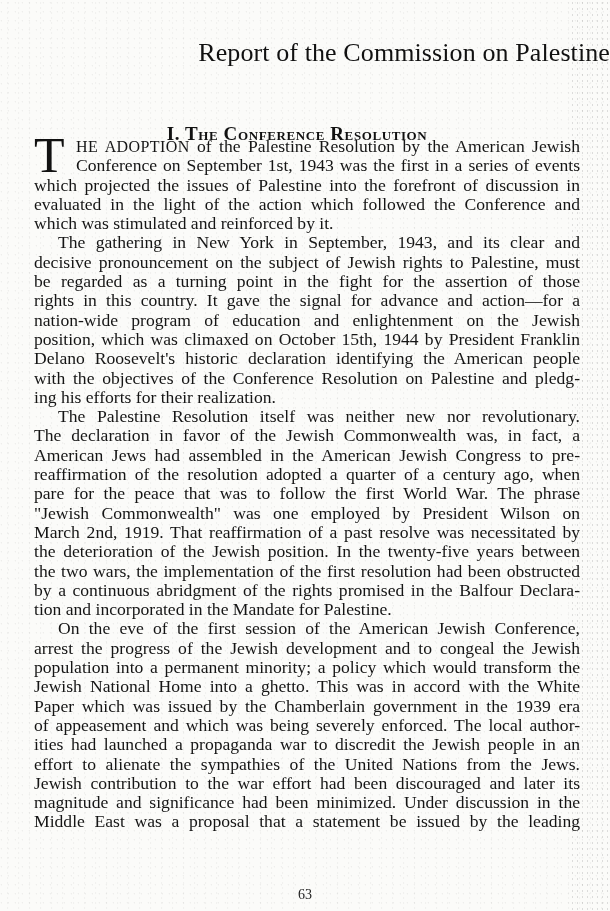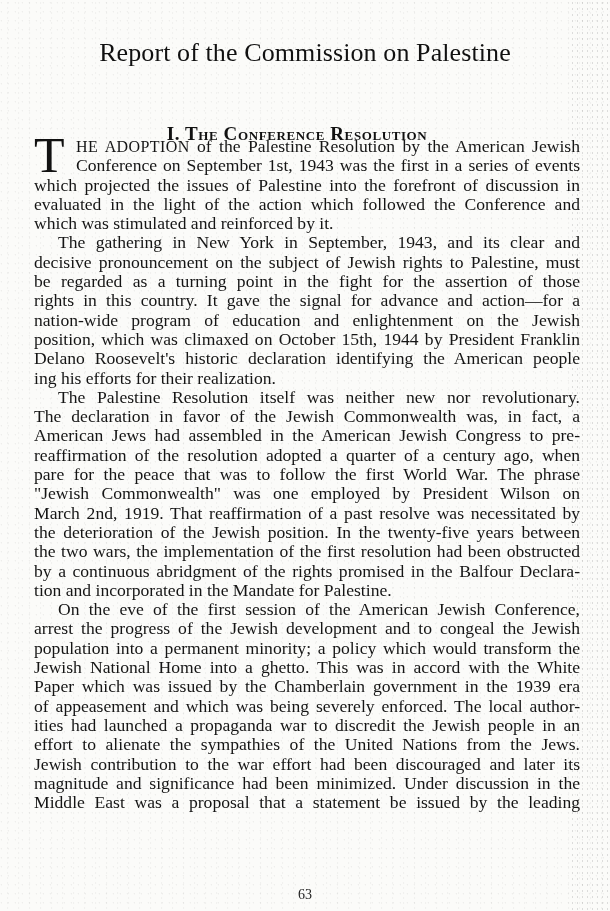--- a/index.html
+++ b/index.html
@@ -19,21 +19,21 @@
     pointer-events: none;
   }
   .noise-right {
     position: absolute; top: 0; right: 0; width: 40px; height: 911px;
     background-image: radial-gradient(circle, rgba(0,0,0,0.12) 0.7px, transparent 1.1px);
     background-size: 5px 6px;
     pointer-events: none;
   }
   .title {
     position: absolute; left: 0; width: 610px; top: 38px;
-    text-align: center; font-size: 26px; letter-spacing: 0.1px;
+    text-align: right; font-size: 26px; letter-spacing: 0.1px;
     color: #111;
   }
   .section-head {
     position: absolute; left: 0; width: 594px; top: 92px;
     text-align: center; font-size: 19px; font-weight: bold;
     font-variant: small-caps; letter-spacing: 0.6px; color: #111; margin-top: 31px;
   }
   .body {
     position: absolute; left: 34px; top: 137px; width: 546px;
     font-size: 17.6px;
@@ -73,20 +73,21 @@
     <span class="line">which projected the issues of Palestine into the forefront of discussion in</span>
     <span class="line">evaluated in the light of the action which followed the Conference and</span>
     <span class="line last">which was stimulated and reinforced by it.</span>
     <span class="line indent">The gathering in New York in September, 1943, and its clear and</span>
     <span class="line">decisive pronouncement on the subject of Jewish rights to Palestine, must</span>
     <span class="line">be regarded as a turning point in the fight for the assertion of those</span>
     <span class="line">rights in this country. It gave the signal for advance and action—for a</span>
     <span class="line">nation-wide program of education and enlightenment on the Jewish</span>
     <span class="line">position, which was climaxed on October 15th, 1944 by President Franklin</span>
     <span class="line">Delano Roosevelt's historic declaration identifying the American people</span>
+    <span class="line">with the objectives of the Conference Resolution on Palestine and pledg-</span>
     <span class="line last">ing his efforts for their realization.</span>
     <span class="line indent">The Palestine Resolution itself was neither new nor revolutionary.</span>
     <span class="line">The declaration in favor of the Jewish Commonwealth was, in fact, a</span>
     <span class="line">American Jews had assembled in the American Jewish Congress to pre-</span>
     <span class="line">reaffirmation of the resolution adopted a quarter of a century ago, when</span>
     <span class="line">pare for the peace that was to follow the first World War. The phrase</span>
     <span class="line">"Jewish Commonwealth" was one employed by President Wilson on</span>
     <span class="line">March 2nd, 1919. That reaffirmation of a past resolve was necessitated by</span>
     <span class="line">the deterioration of the Jewish position. In the twenty-five years between</span>
     <span class="line">the two wars, the implementation of the first resolution had been obstructed</span>

